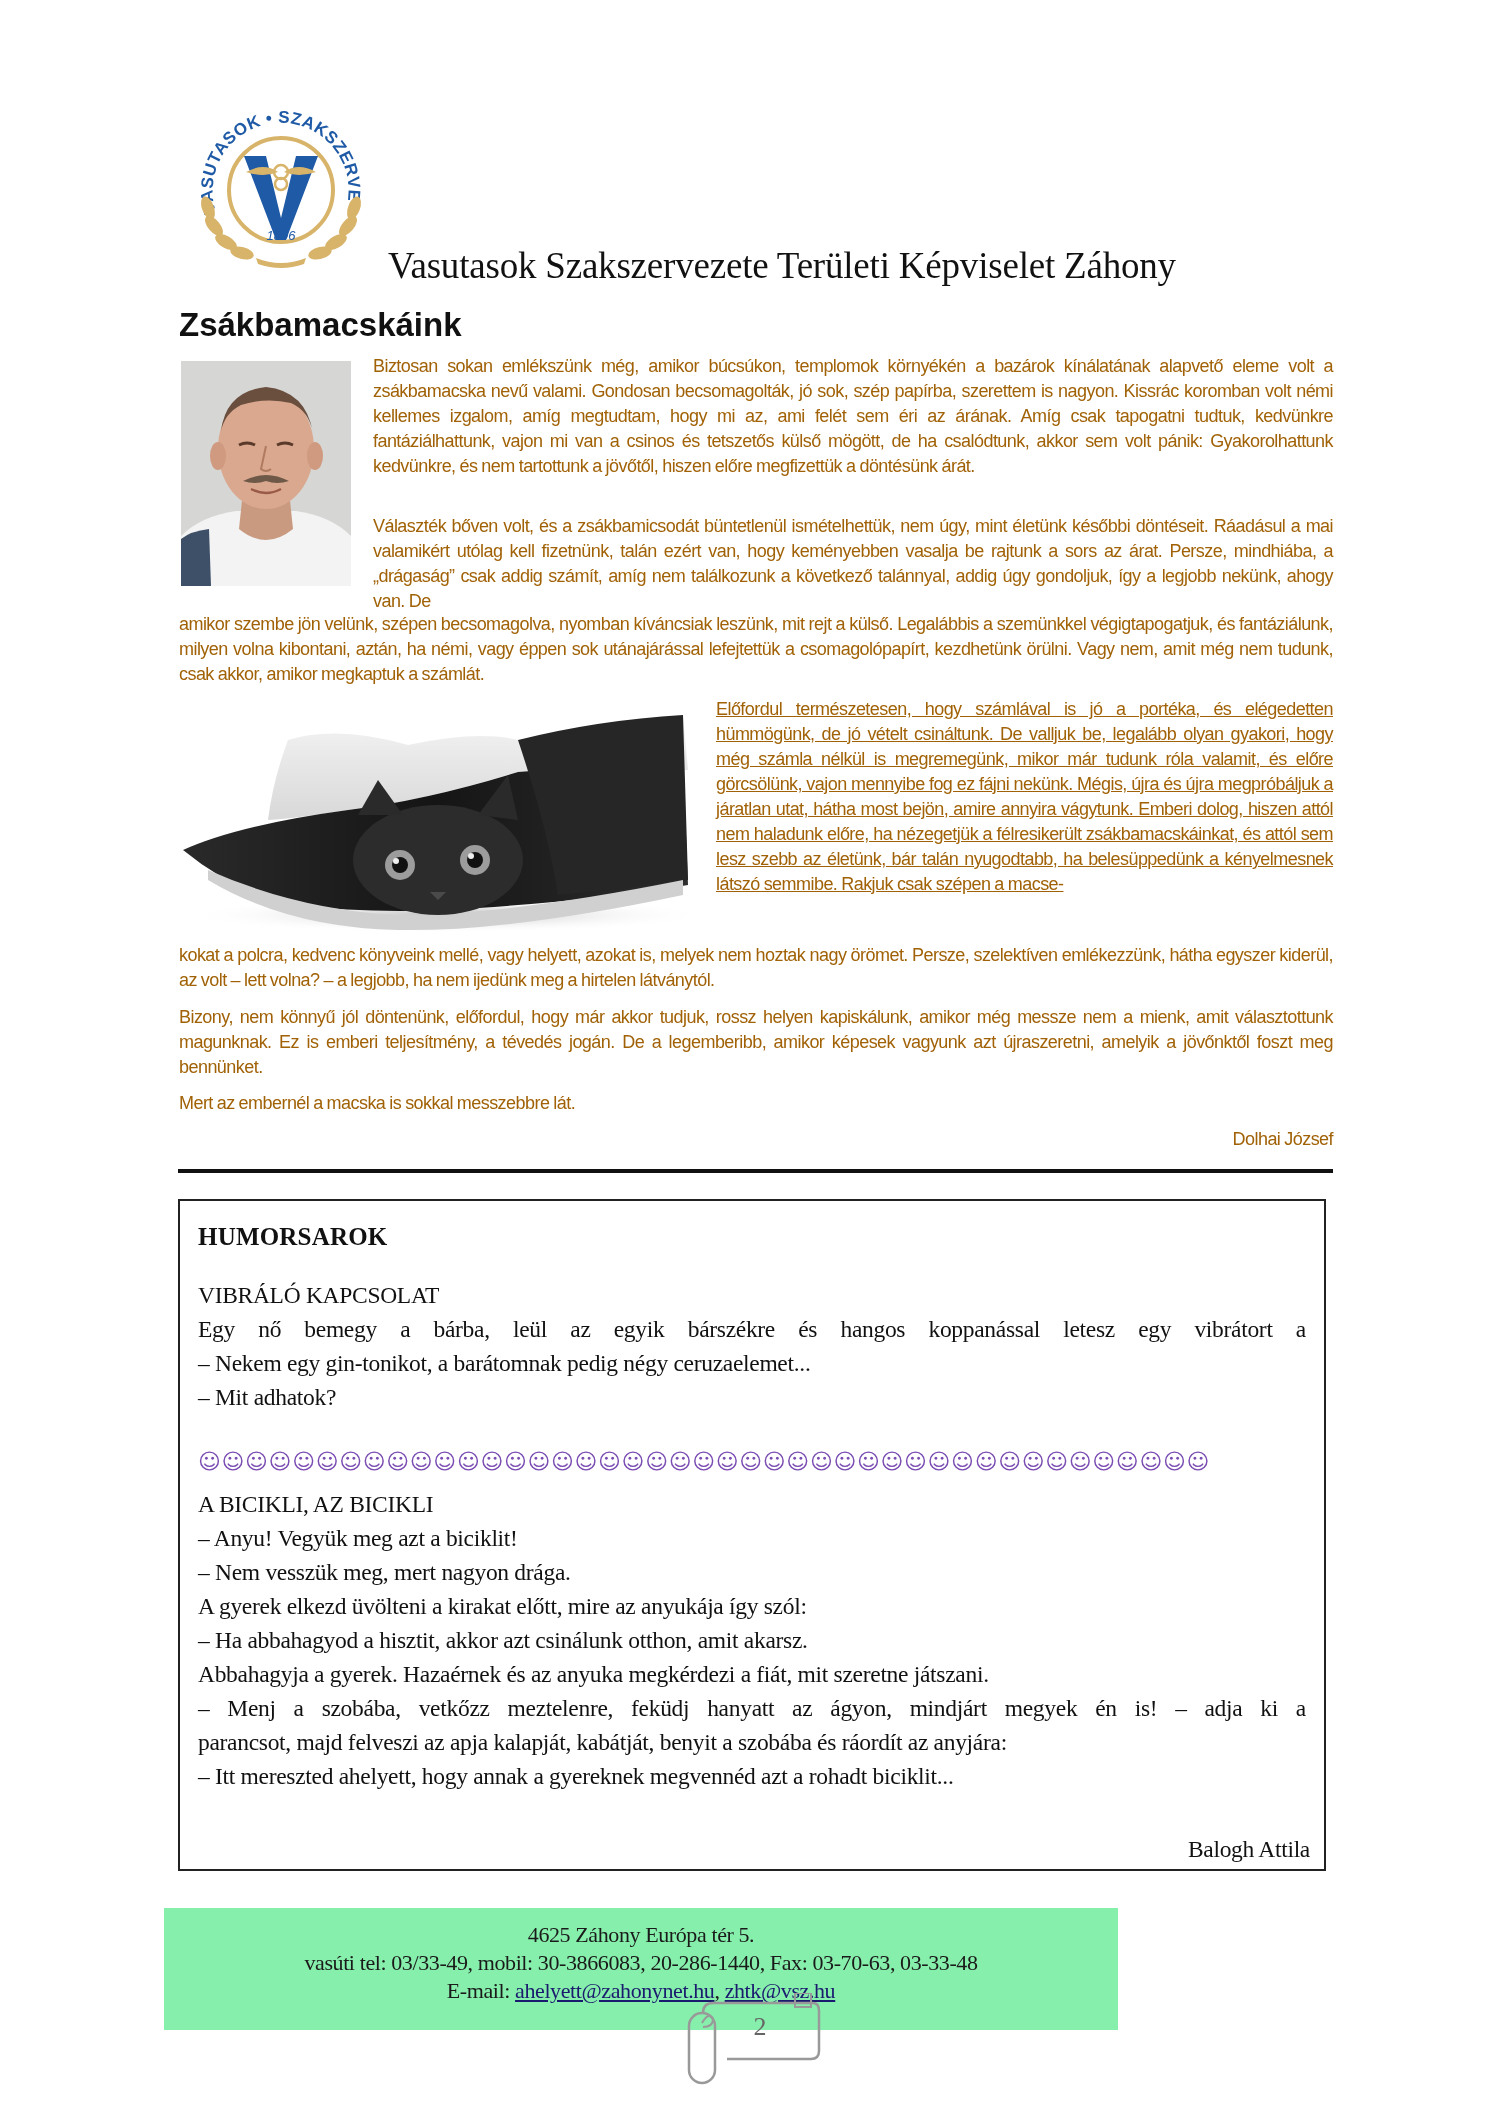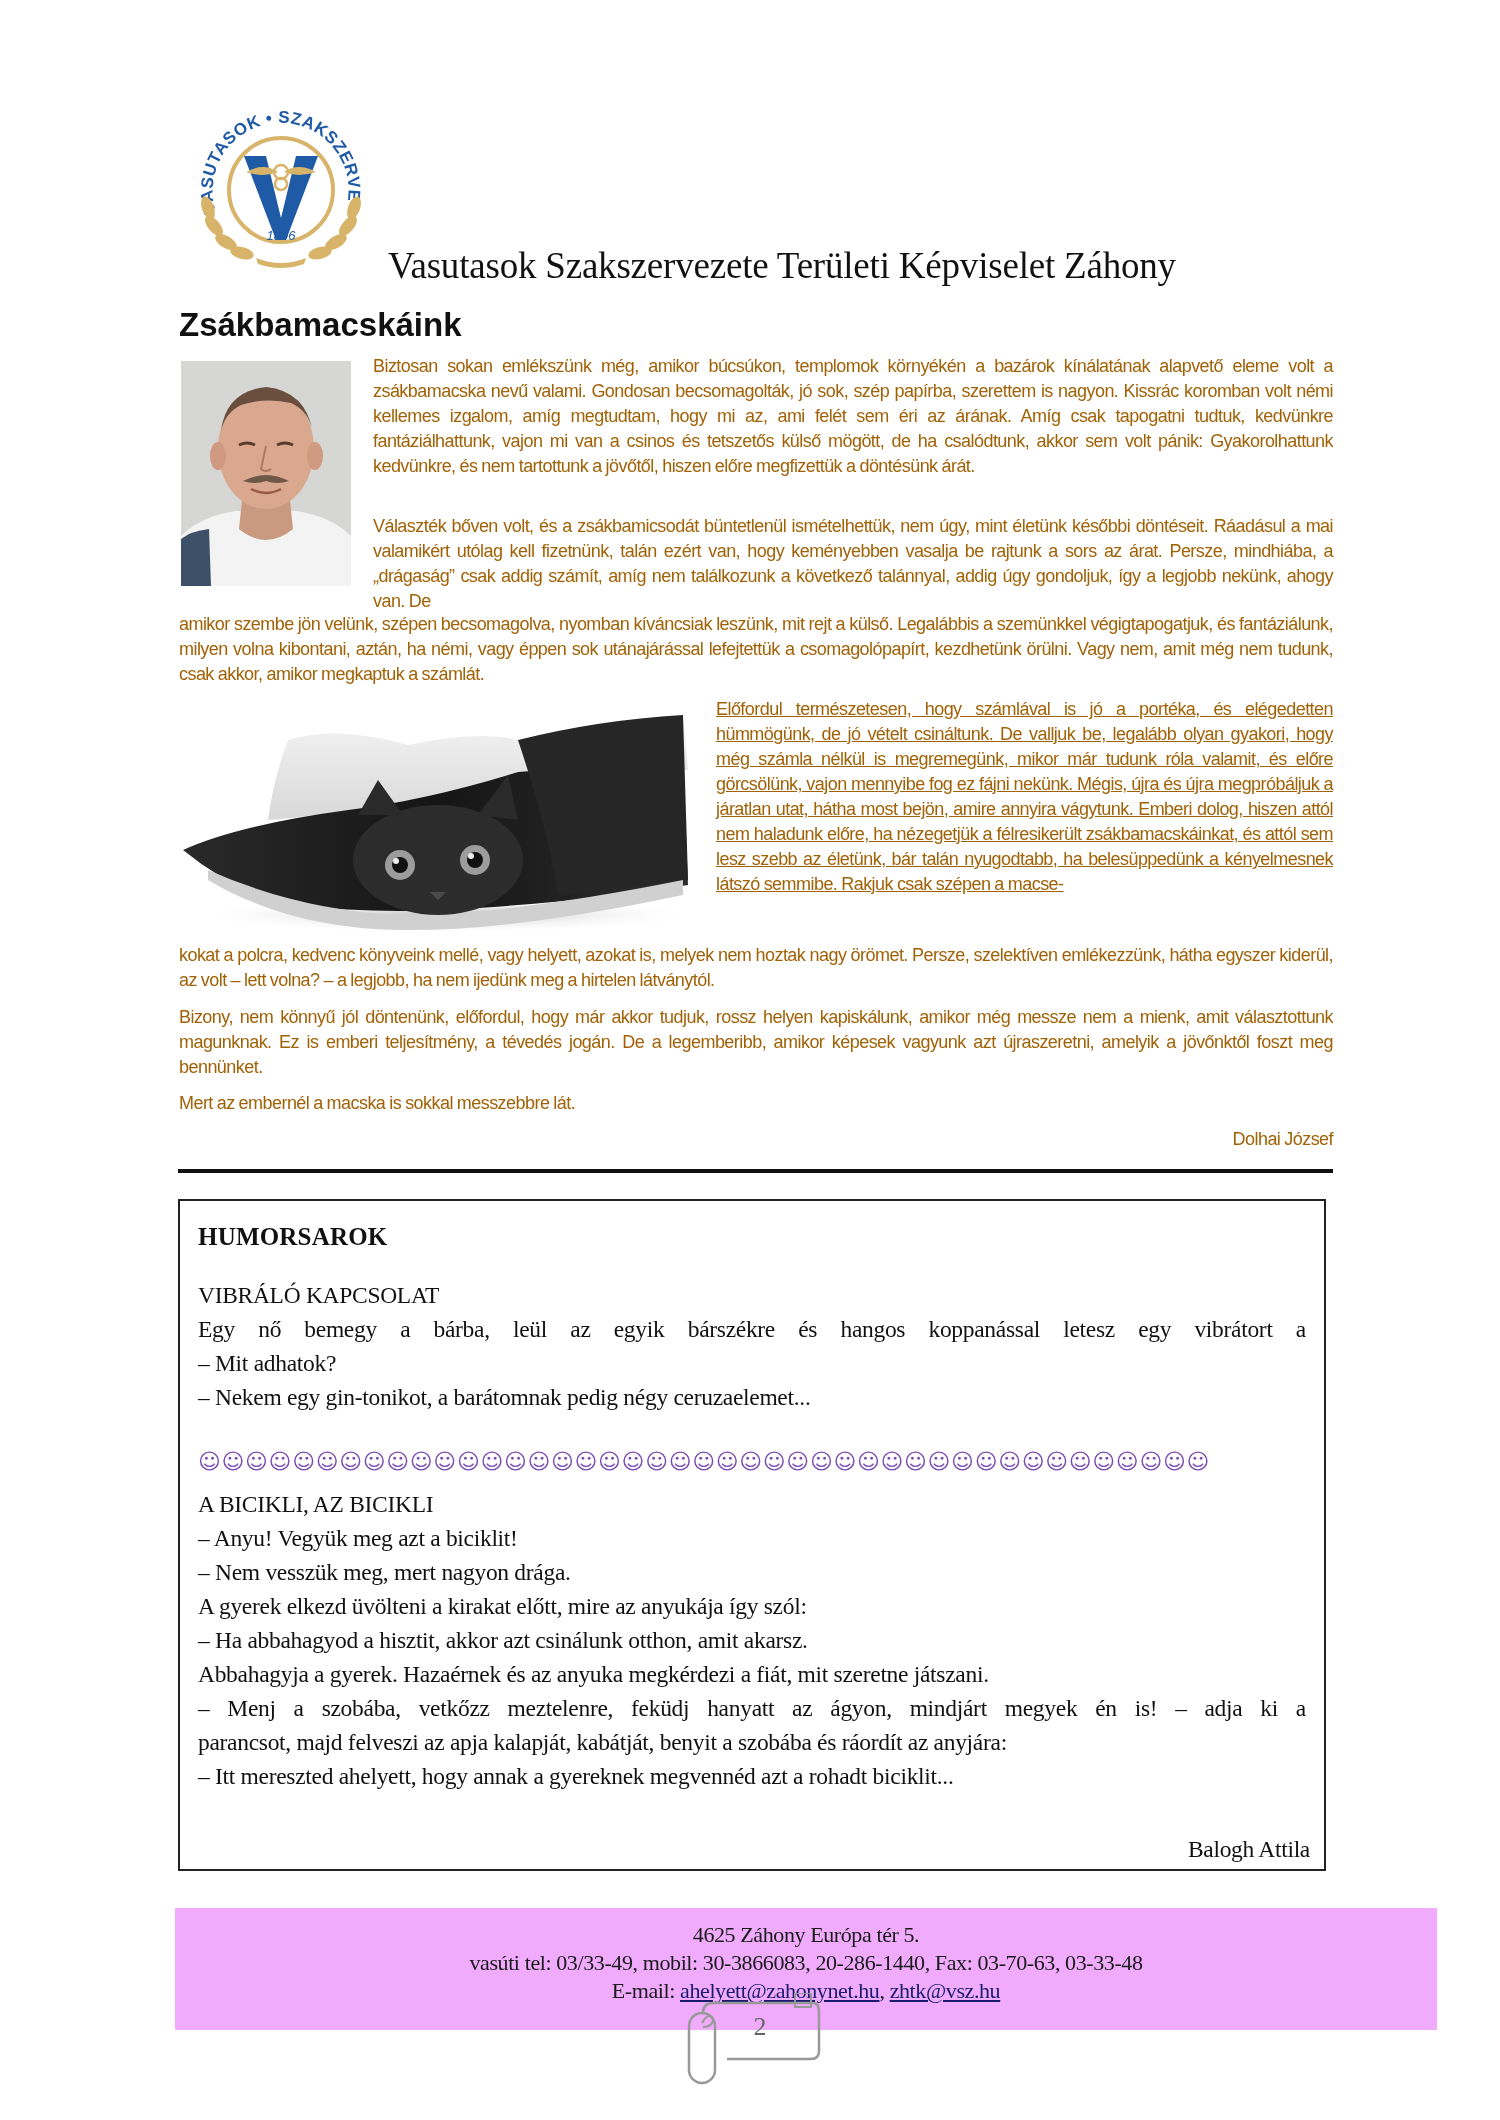--- a/index.html
+++ b/index.html
@@ -66,21 +66,21 @@
     color: #7a4cb2; font-size: 22px; line-height: 26px; letter-spacing: 0.6px;
     font-family: "DejaVu Sans", sans-serif;
   }
 
   #joke2-title { left: 198px; top: 1487px; }
   #joke2-body { left: 198px; top: 1521px; width: 1108px; }
   #joke-author { left: 1050px; top: 1832px; width: 260px; text-align: right; }
 
   
   #footer {
-    left: 175px; top: 1908px; width: 1262px; height: 122px; background: #f0abfc;
+    left: 164px; top: 1908px; width: 954px; height: 122px; background: #86efac;
   }
   .footer-line {
     position: absolute; left: 0; width: 100%; text-align: center;
     font-family: "Liberation Serif", "DejaVu Serif", serif;
     font-size: 22px; color: #1a1a1a; letter-spacing: -0.4px; white-space: nowrap;
   }
   #footer-address { top: 14px; }
   #footer-phones { top: 42px; }
   #footer-email { top: 70px; }
   .email-link { color: #1a1a6e; text-decoration: underline; }
@@ -227,22 +227,22 @@
 
 <div id="section-rule" class="abs"></div>
 
 <div id="humor-box" class="abs"></div>
 
 <div id="humor-title" class="abs serif-text">HUMORSAROK</div>
 
 <div id="joke1-title" class="abs serif-text">VIBRÁLÓ KAPCSOLAT</div>
 <div id="joke1-body" class="abs serif-text">
   <div class="joke-just">Egy nő bemegy a bárba, leül az egyik bárszékre és hangos koppanással letesz egy vibrátort a</div>
+  <div class="joke-line">– Nekem egy gin-tonikot, a barátomnak pedig négy ceruzaelemet...</div>
   <div class="joke-line">– Mit adhatok?</div>
-  <div class="joke-line">– Nekem egy gin-tonikot, a barátomnak pedig négy ceruzaelemet...</div>
 </div>
 
 <div id="smiley-divider" class="abs">☺☺☺☺☺☺☺☺☺☺☺☺☺☺☺☺☺☺☺☺☺☺☺☺☺☺☺☺☺☺☺☺☺☺☺☺☺☺☺☺☺☺☺</div>
 
 <div id="joke2-title" class="abs serif-text">A BICIKLI, AZ BICIKLI</div>
 <div id="joke2-body" class="abs serif-text">
   <div class="joke-line">– Anyu! Vegyük meg azt a biciklit!</div>
   <div class="joke-line">– Nem vesszük meg, mert nagyon drága.</div>
   <div class="joke-line">A gyerek elkezd üvölteni a kirakat előtt, mire az anyukája így szól:</div>
   <div class="joke-line">– Ha abbahagyod a hisztit, akkor azt csinálunk otthon, amit akarsz.</div>

